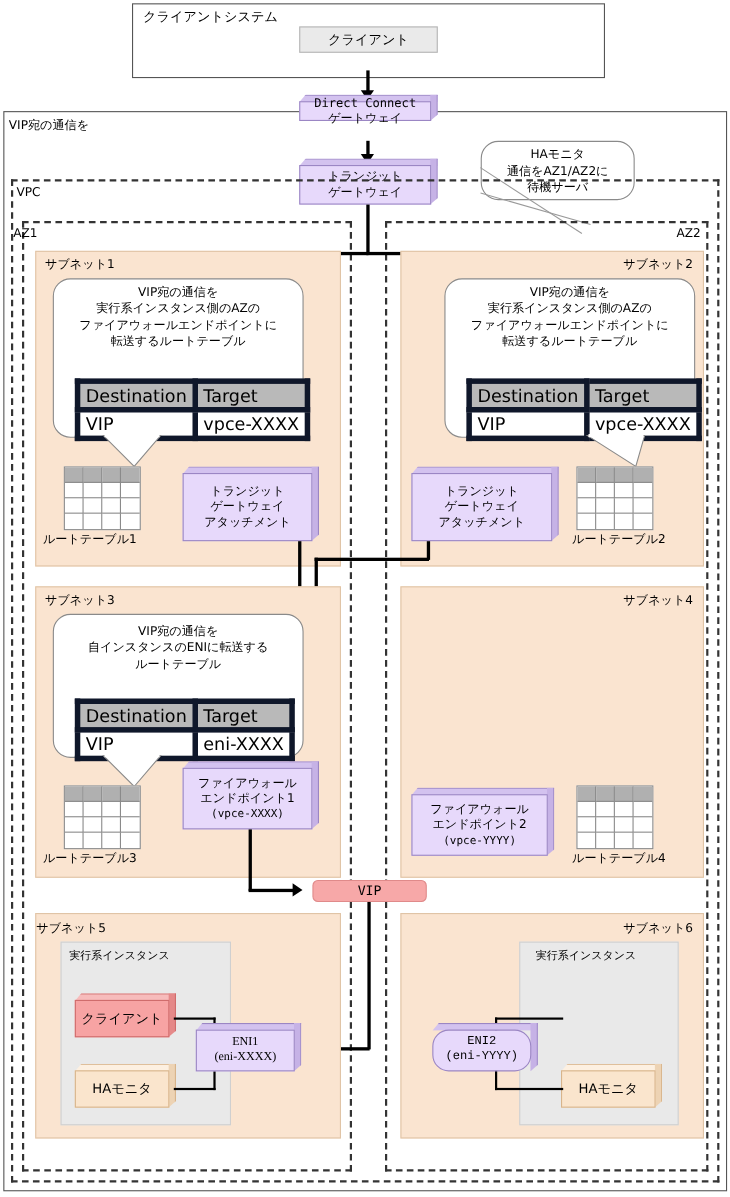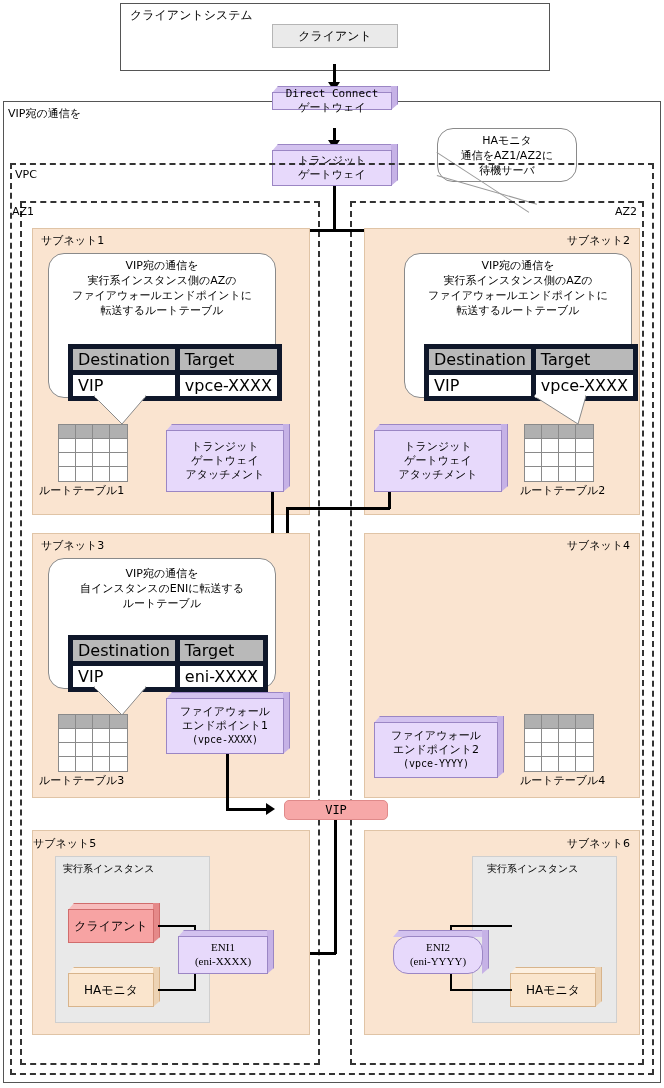--- a/index.html
+++ b/index.html
@@ -431,21 +431,21 @@
   </div>
 
   <div class="ln lnh lnthin" style="left:450px;top:925px;width:62px;height:2px;"></div>
   <div class="ln lnv lnthin" style="left:450px;top:925px;height:25px;width:2px;"></div>
   <div class="ln lnh lnthin" style="left:450px;top:989px;width:62px;height:2px;"></div>
   <div class="ln lnv lnthin" style="left:450px;top:964px;height:27px;width:2px;"></div>
 
   <div class="box3d pur" style="left:393px;top:930px;width:96px;height:44px;">
     <div class="top"></div>
     <div class="side"></div>
-    <div class="face" style="font-family:Liberation Serif, serif;font-size:11px;border-radius:15px;">
+    <div class="face" style="font-family:Liberation Mono, monospace;font-size:11px;border-radius:15px;">
       <span>
         <span>ENI2</span><br>
         <span>(eni-YYYY)</span>
       </span>
     </div>
   </div>
 
 </div>
 
 </body></html>

